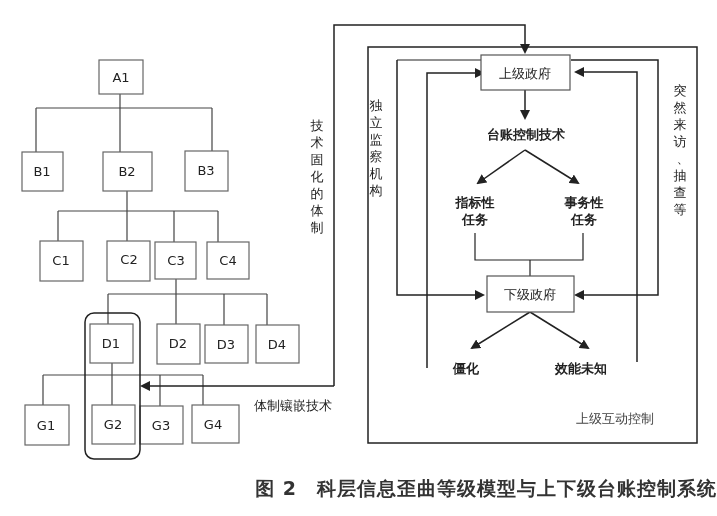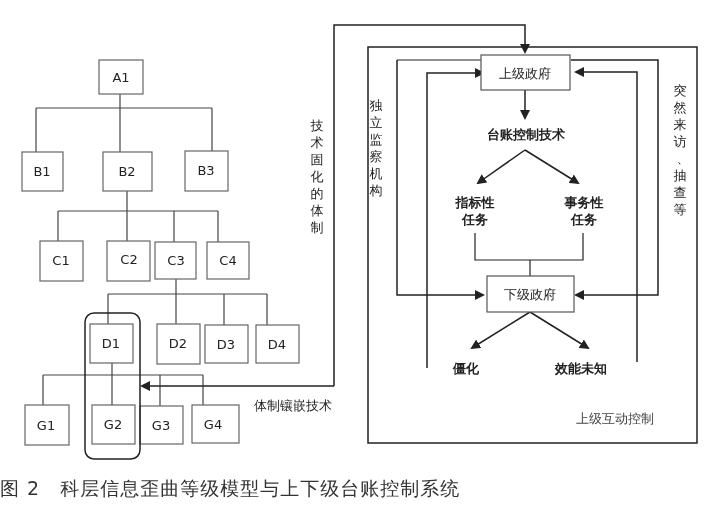--- a/index.html
+++ b/index.html
@@ -2,22 +2,22 @@
 <html><head>
 <meta charset="utf-8">
 <style>
   html, body { margin:0; padding:0; background:#ffffff; }
   body { width:717px; height:516px; position:relative; overflow:hidden;
          font-family:"DejaVu Sans","Liberation Sans",sans-serif; color:#222; }
   svg { position:absolute; left:0; top:0; }
   .node-text { font-size:13px; fill:#222; }
   .cn { font-size:13px; fill:#222; }
   .cnb { font-size:13px; fill:#222; font-weight:bold; }
-  .caption { position:absolute; left:0; top:476px; width:717px; text-align:left;
-             font-size:19px; font-weight:normal; color:#333; letter-spacing:1px; }
+  .caption { position:absolute; left:0; top:476px; width:717px; text-align:right;
+             font-size:19px; font-weight:bold; color:#333; letter-spacing:1px; }
 </style>
 </head>
 <body>
 
 <svg width="717" height="516" viewBox="0 0 717 516">
   <defs>
     <marker id="arr" markerWidth="10" markerHeight="10" refX="8" refY="5" orient="auto" markerUnits="userSpaceOnUse">
       <path d="M0,0 L10,5 L0,10 Z" fill="#222"></path>
     </marker>
   </defs>

